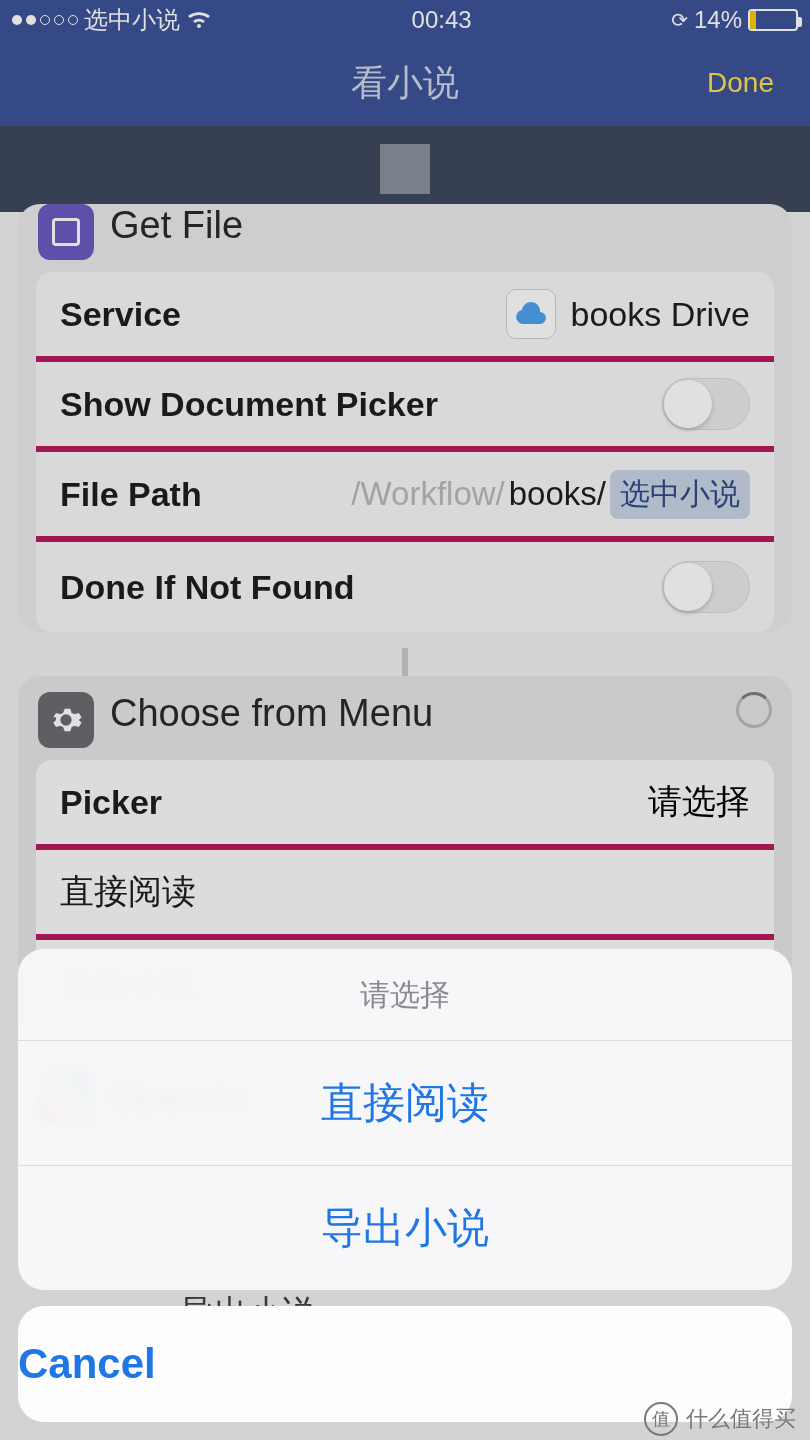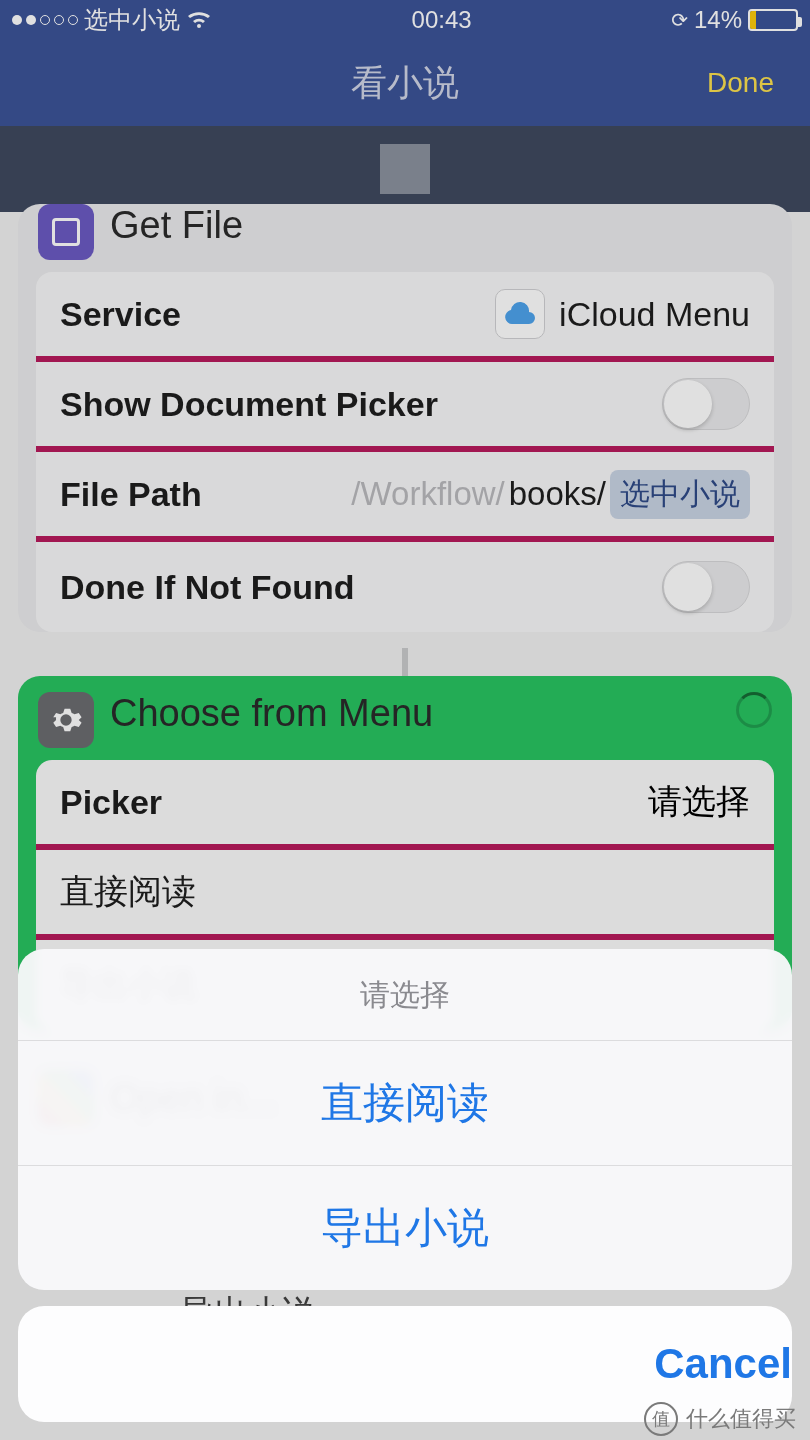--- a/index.html
+++ b/index.html
@@ -121,21 +121,21 @@
     .filepathwrap { display:flex; align-items:center; gap:4px; font-size: 33px; }
     .fp-prefix { color:#b9b9bd; }
     .fp-mid { color:#1e1e1e; }
     .fp-token {
       background:#c8d3e4; color:#2d4a8a; padding:4px 10px;
       border-radius:8px; font-size:30px;
     }
 
     .connector { width:6px; height:30px; background:#c9cacc; margin: -2px auto; }
 
-    .card.green { background:#22c55e; }
+    .card.green { background:#e5e5e5; }
     .card.green .inner-list { background:#fafafa; }
     .spinner {
       margin-left:auto; width:36px; height:36px;
       border:3px solid rgba(0,0,0,.18); border-top-color: rgba(0,0,0,.45);
       border-radius:50%;
     }
     .row.menuitem .row-label { font-weight: 400; }
 
     .openin-strip {
       margin-top: 28px; padding: 12px 20px;
@@ -167,21 +167,21 @@
     .sheet-btn {
       text-align:center; color:#1f77e6; font-size:42px;
       padding: 34px 0;
       border-bottom:1px solid #dcdcde;
     }
     .sheet-btn:last-child { border-bottom:none; }
     .sheet-cancel {
       margin-top: 16px;
       background: #fdfdfe;
       border-radius: 26px;
-      text-align:right; color:#1f77e6; font-size:42px; font-weight:600;
+      text-align:left; color:#1f77e6; font-size:42px; font-weight:600;
       padding: 34px 0;
     }
 
     
     .watermark {
       position:absolute; right:14px; bottom:4px;
       color:#7a7a7a; font-size:22px; display:flex; align-items:center; gap:8px;
       z-index:20;
     }
     .wm-circle {
@@ -244,21 +244,21 @@
       </div>
       <div class="inner-list">
         <div class="row">
           <div class="row-label">Service</div>
           <div class="row-right">
             <span class="cloud-icon">
               <svg viewBox="0 0 34 24">
                   <path d="M26 22H9a7 7 0 01-1-13.9A9 9 0 0126 10a6 6 0 010 12z" fill="#4aa3f0"></path>
                 </svg>
             </span>
-            <span>iCloud Menu</span>
+            <span>books Drive</span>
           </div>
         </div>
         <div class="row">
           <div class="row-label">Show Document Picker</div>
           <div class="toggle">
               <div class="toggle-knob"></div>
             </div>
         </div>
         <div class="row">
           <div class="row-label">File Path</div>

